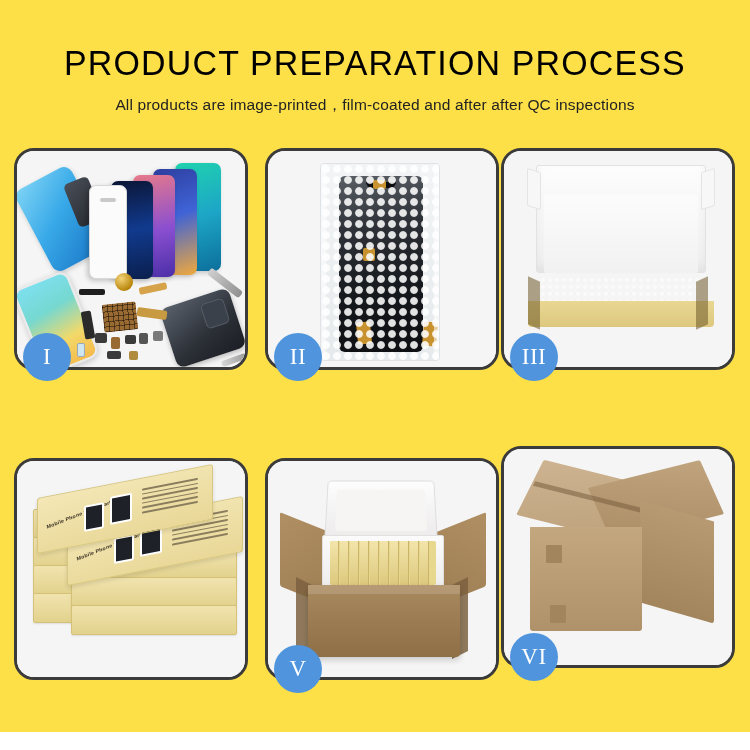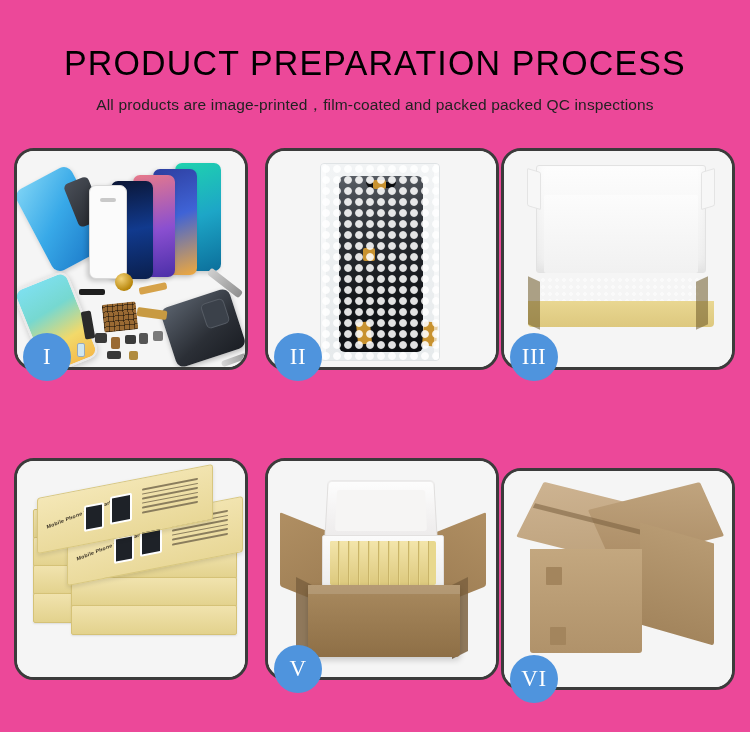--- a/index.html
+++ b/index.html
@@ -2,21 +2,21 @@
 <html><head>
 <meta charset="utf-8">
 <style>
   * { box-sizing: border-box; margin: 0; padding: 0; }
   html, body {
     width: 750px; height: 750px;
     background: #ffffff;
     font-family: "Liberation Sans", sans-serif;
     overflow: hidden;
   }
-  .page { position: relative; width: 750px; height: 732px; background: #ec4899; }
+  .page { position: relative; width: 750px; height: 732px; background: #fde047; }
 
   
   .header { position: absolute; left: 0; top: 0; width: 750px; text-align: center; }
   .title {
     font-family: "Liberation Sans", sans-serif;
     font-size: 35px;
     font-weight: 400;
     letter-spacing: 1.2px;
     color: #000;
     line-height: 1;
@@ -46,21 +46,21 @@
     position: absolute; inset: 0;
     border-radius: 17px;
     overflow: hidden;
     background: #f5f5f5;
   }
   .p1 { left: 0px;   top: 0px; }
   .p2 { left: 251px; top: 0px; }
   .p3 { left: 487px; top: 0px; }
   .p4 { left: 0px;   top: 310px; }
   .p5 { left: 251px; top: 310px; }
-  .p6 { left: 487px; top: 320px; }
+  .p6 { left: 487px; top: 298px; }
 
   
   .badge {
     position: absolute;
     left: 6px; bottom: -14px;
     width: 48px; height: 48px;
     border-radius: 50%;
     background: #4f94dd;
     color: #ffffff;
     font-family: "Liberation Serif", serif;
@@ -386,21 +386,21 @@
     background:#a3855d; border-radius:1px;
   }
 </style>
 </head>
 <body>
 
 <div class="page">
 
   <div class="header">
     <div class="title">PRODUCT PREPARATION PROCESS</div>
-    <div class="subtitle">All products are image-printed，film-coated and packed packed QC inspections</div>
+    <div class="subtitle">All products are image-printed，film-coated and after after QC inspections</div>
   </div>
 
   <div class="grid">
 
     <div class="panel p1">
       <div class="inner">
         <div class="sc">
           <div class="phone-blue"></div>
           <div class="fan">
             <div class="f5"></div>

